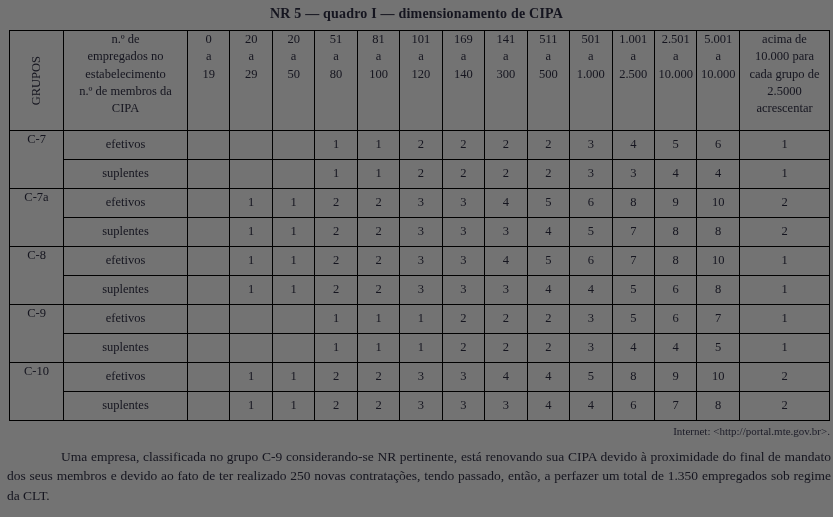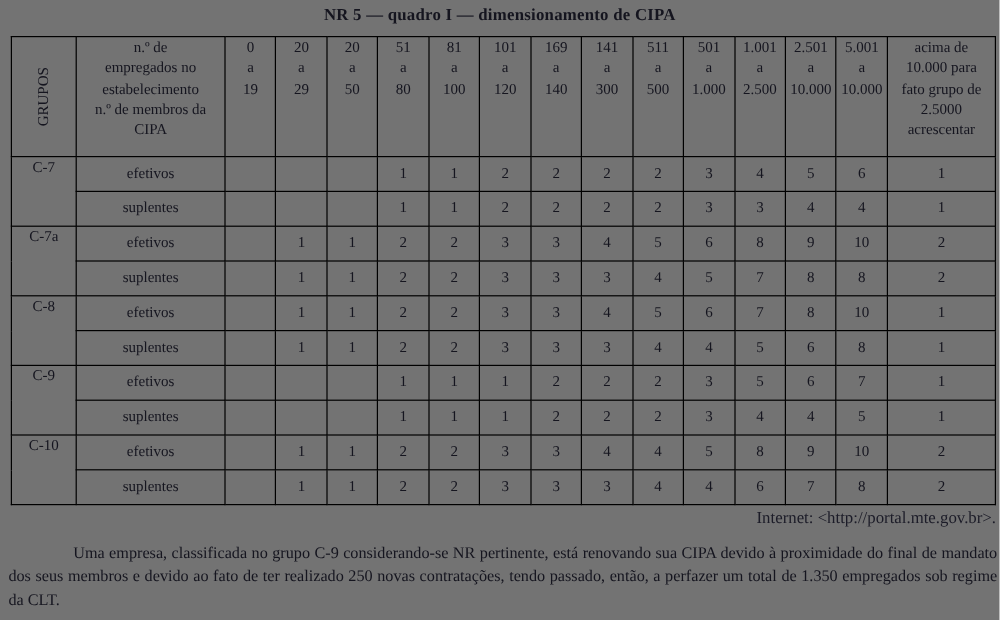--- a/index.html
+++ b/index.html
@@ -42,21 +42,21 @@
     display:inline-block;
     white-space:nowrap;
     transform:rotate(-90deg);
     font-size:12.5px;
   }
   tbody td { height:28px; }
   td.group-cell { vertical-align:top; padding-top:5px; }
   td.rowlabel-cell { text-align:left; padding-left:9px; }
   .source {
     text-align:right;
-    font-size:14px;
+    font-size:11px;
     padding:4px 3px 0 0;
     color:#1c1c28;
   }
   .question {
     margin:10px 2px 0 7px;
     font-size:13.5px;
     line-height:1.44;
     text-align:justify;
     text-indent:54px;
   }
@@ -160,21 +160,21 @@
             <div>10.000</div>
           </th>
           <th>
             <div>5.001</div>
             <div>a</div>
             <div>10.000</div>
           </th>
           <th>
             <div>acima de</div>
             <div>10.000 para</div>
-            <div>fato grupo de</div>
+            <div>cada grupo de</div>
             <div>2.5000</div>
             <div>acrescentar</div>
           </th>
         </tr>
     </thead>
     <tbody id="table-body">
         <tr>
           <td class="group-cell" rowspan="2">C-7</td>
           <td class="rowlabel-cell">efetivos</td>
           <td></td>

